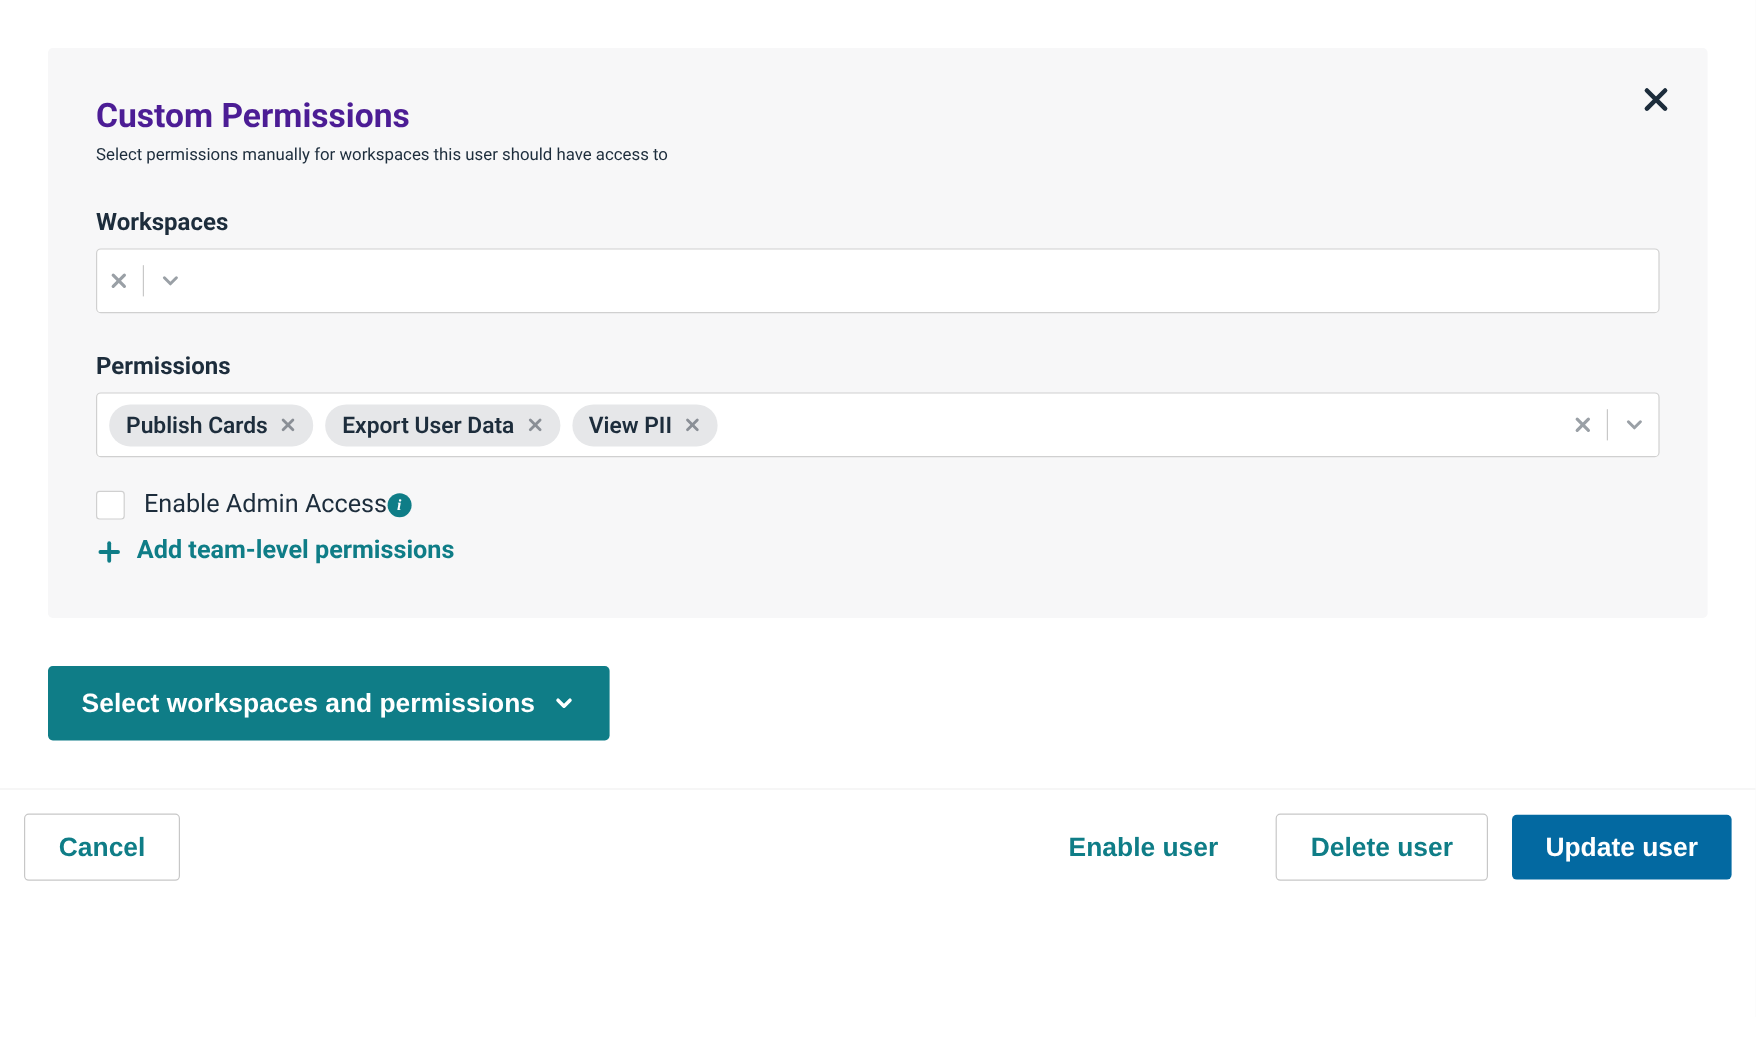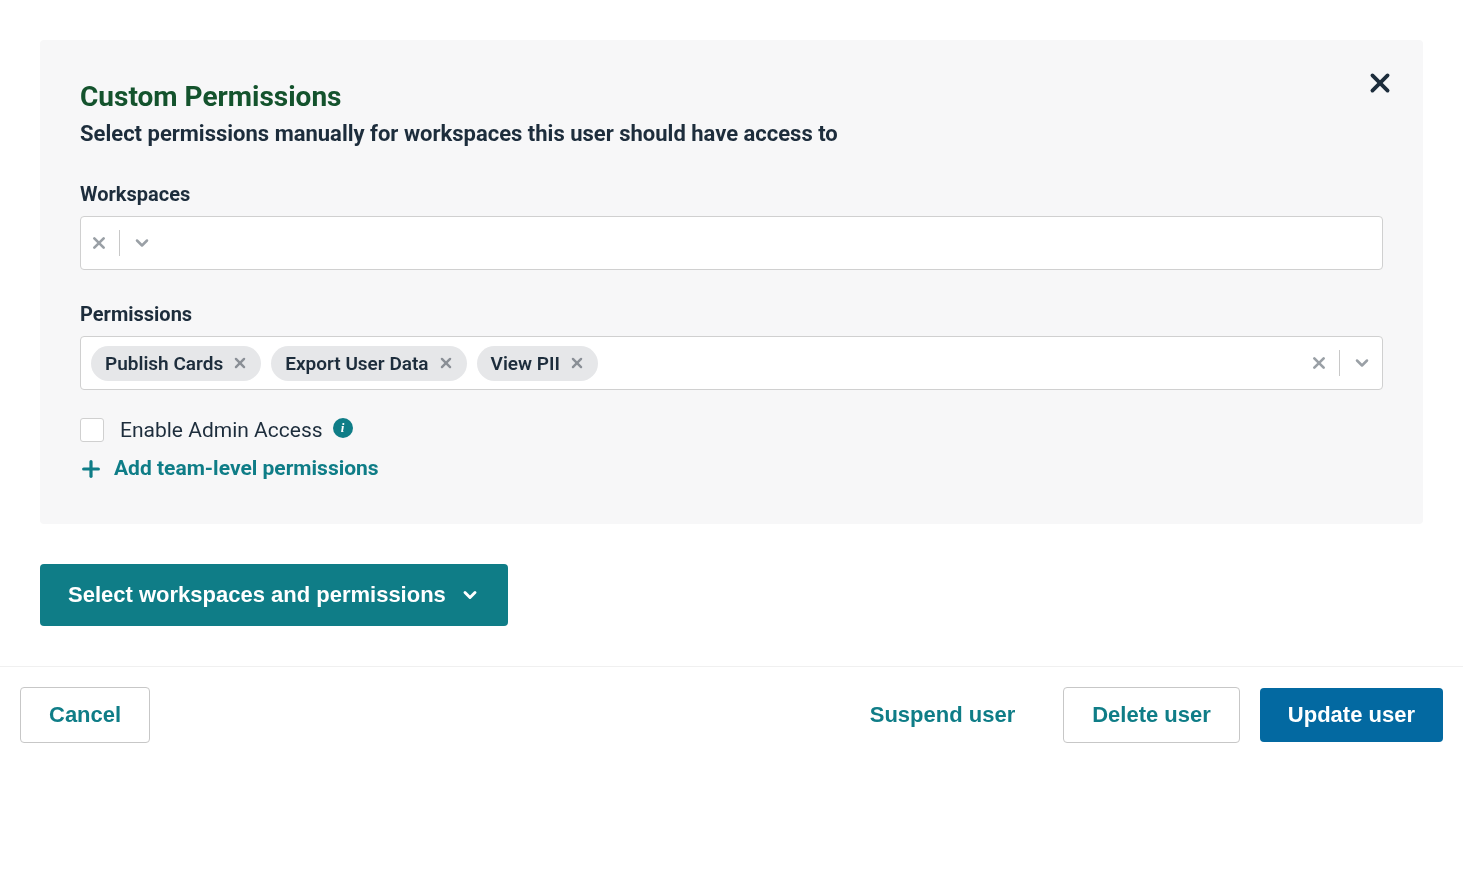--- a/index.html
+++ b/index.html
@@ -22,26 +22,26 @@
     }
     .panel-close {
       position: absolute;
       top: 30px;
       right: 30px;
       cursor: pointer;
     }
     .panel-title {
       font-size: 28px;
       font-weight: 700;
-      color: #14532d;
+      color: #4c1d95;
       margin-bottom: 8px;
     }
     .panel-subtitle {
-      font-size: 22px;
-      font-weight: 700;
+      font-size: 14px;
+      font-weight: 400;
       color: #1d2d3c;
       margin-bottom: 36px;
     }
     .field-group {
       margin-bottom: 28px;
     }
     .field-label {
       font-size: 20px;
       font-weight: 700;
       color: #1d2d3c;
@@ -105,22 +105,21 @@
       height: 24px;
       background: #ffffff;
       border: 1px solid #d0d0d0;
       border-radius: 3px;
       cursor: pointer;
     }
     .checkbox-label {
       font-size: 21px;
       color: #1d2d3c;
       display: flex;
-      align-items: flex-start;
-      gap: 10px;
+      align-items: center;
     }
     .info-badge {
       width: 20px;
       height: 20px;
       border-radius: 50%;
       background: #0f7d87;
       color: #ffffff;
       display: inline-flex;
       align-items: center;
       justify-content: center;
@@ -299,16 +298,16 @@
       <svg width="20" height="20" viewBox="0 0 24 24" fill="none" stroke="#ffffff" stroke-width="3.5" stroke-linecap="round" stroke-linejoin="round">
           <polyline points="6 9 12 15 18 9"></polyline>
         </svg>
     </span>
   </button>
 </div>
 
 <div class="footer">
   <button class="btn btn-outline">Cancel</button>
   <div class="footer-spacer"></div>
-  <button class="btn btn-text">Suspend user</button>
+  <button class="btn btn-text">Enable user</button>
   <button class="btn btn-outline">Delete user</button>
   <button class="btn btn-primary">Update user</button>
 </div>
 
 </body></html>

